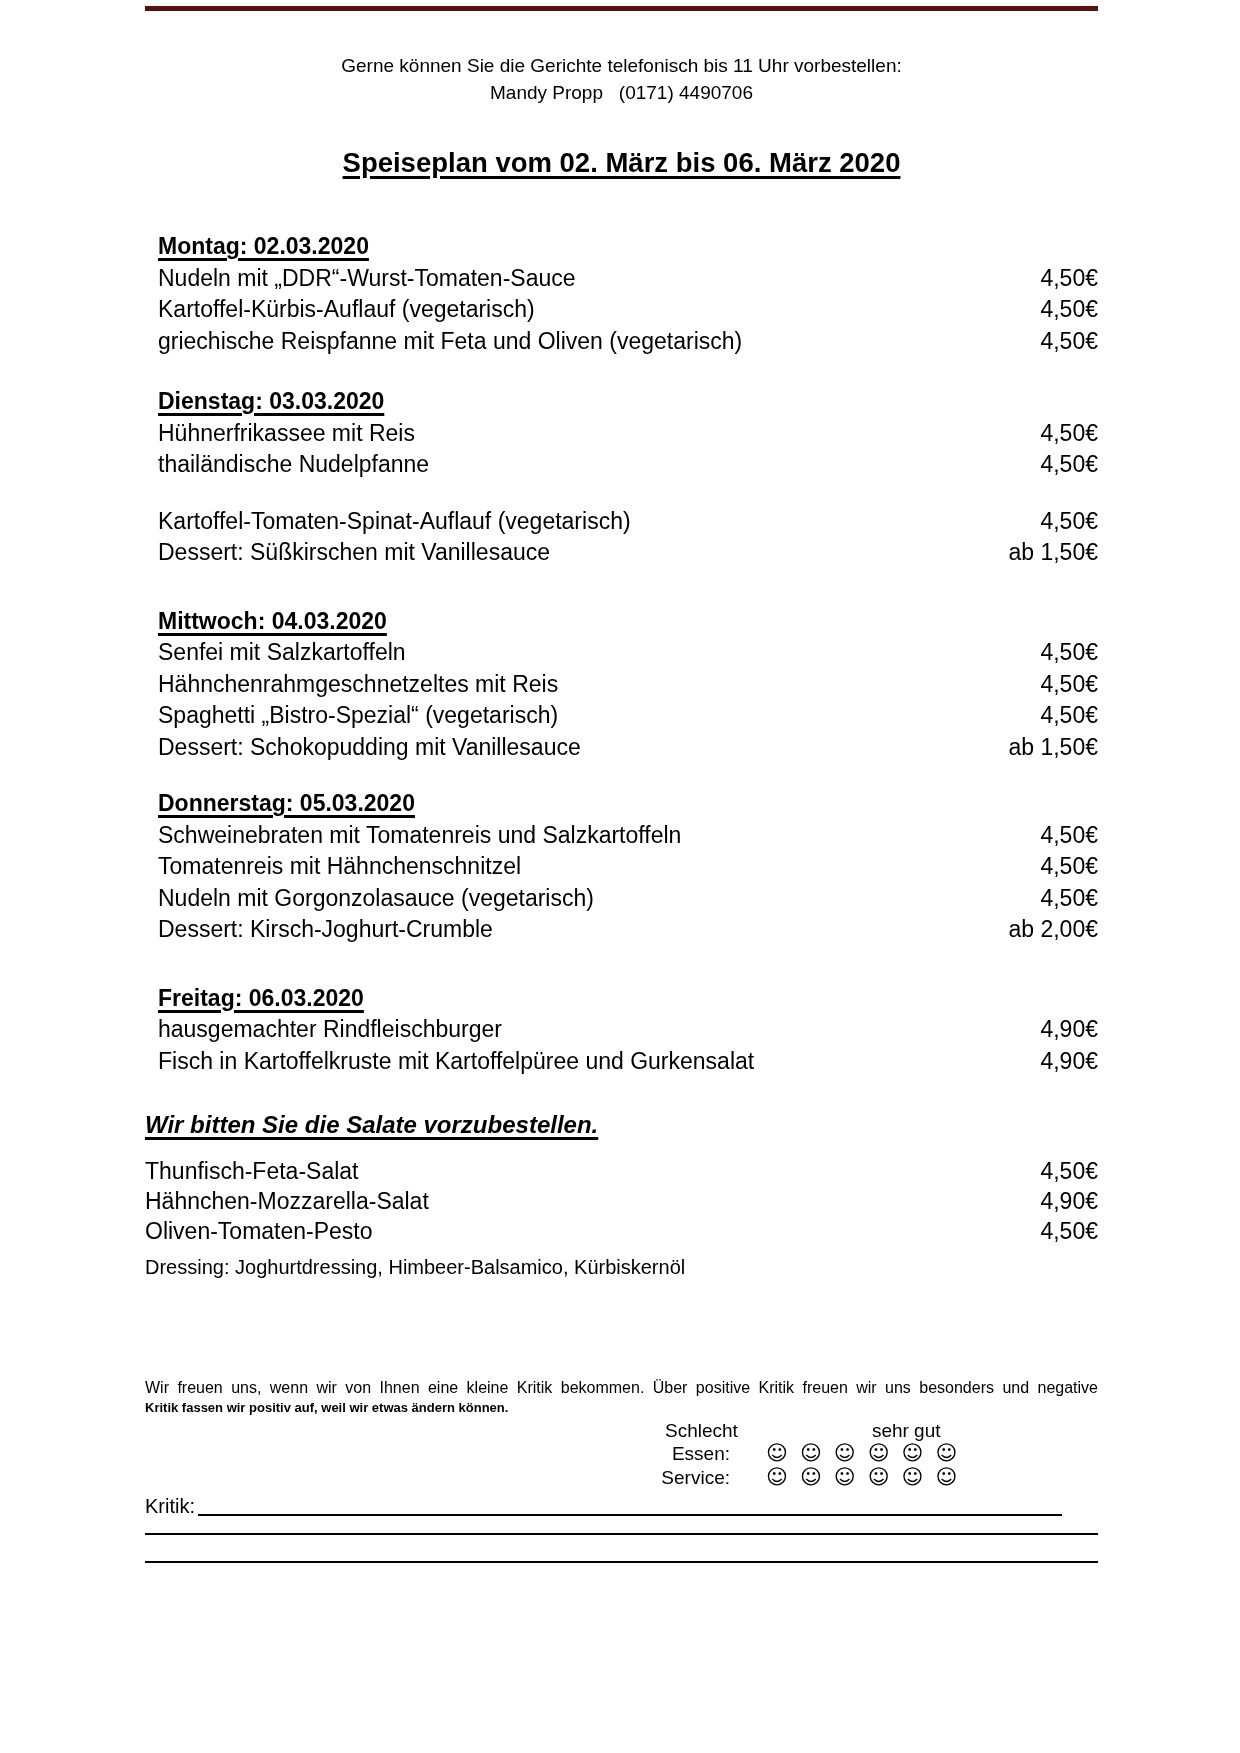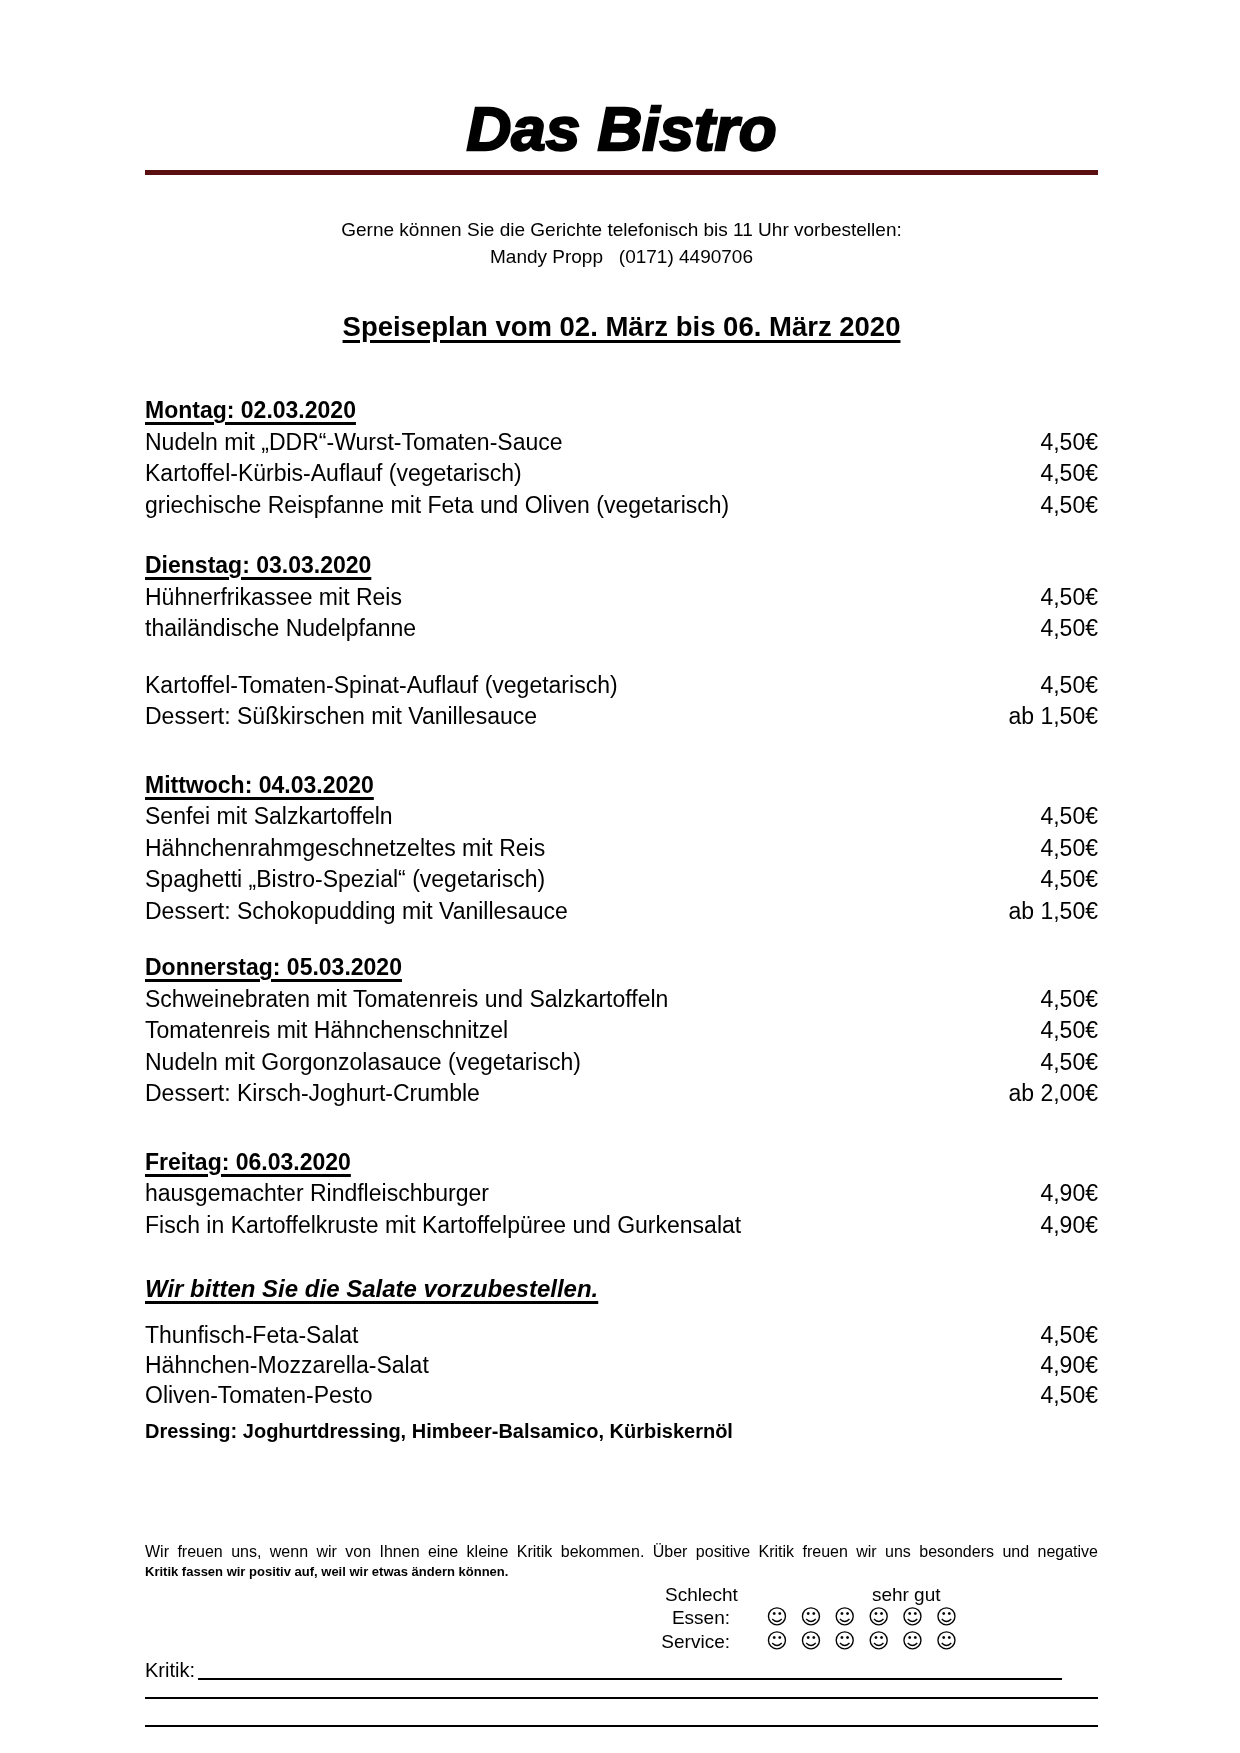--- a/index.html
+++ b/index.html
@@ -50,21 +50,21 @@
   
   .day-heading {
     font-size: 23px;
     line-height: 31.5px;
     font-weight: bold;
     text-decoration: underline;
     text-decoration-thickness: 2.5px;
     text-underline-offset: 4px;
     display: inline-block;
   }
-  .day { display: block; }
+  .day { display: block; margin-left: 13px; }
   .day .rows { display: block; }
   .row {
     display: flex;
     justify-content: space-between;
     align-items: baseline;
     font-size: 23px;
     line-height: 31.5px;
   }
   .row .price { white-space: nowrap; }
   .gap-above { margin-top: 25px; }
@@ -93,21 +93,21 @@
     justify-content: space-between;
     align-items: baseline;
     font-size: 23px;
     line-height: 30px;
     font-weight: normal;
   }
   .dressing {
     margin-top: 8px;
     font-size: 20px;
     line-height: 27px;
-    font-weight: bold;
+    font-weight: normal;
   }
 
   
   .fb { margin-top: 97px; }
   .fb-line1 {
     font-size: 16px;
     line-height: 19.5px;
     text-align: justify;
     text-align-last: justify;
   }
@@ -155,21 +155,20 @@
     height: 0;
   }
   .blank-line.l2 { margin-top: 14px; }
   .blank-line.l3 { margin-top: 26px; }
 </style>
 </head>
 <body>
 
 <div class="page">
 
-  <div class="title">Das Bistro</div>
   <div class="rule"></div>
 
   <div class="preorder">Gerne können Sie die Gerichte telefonisch bis 11 Uhr vorbestellen:</div>
   <div class="preorder contact">Mandy Propp   (0171) 4490706</div>
 
   <div class="plan-heading">Speiseplan vom 02. März bis 06. März 2020</div>
 
   <section class="day day-0">
     <div class="day-heading">Montag: 02.03.2020</div>
     <div class="rows">

